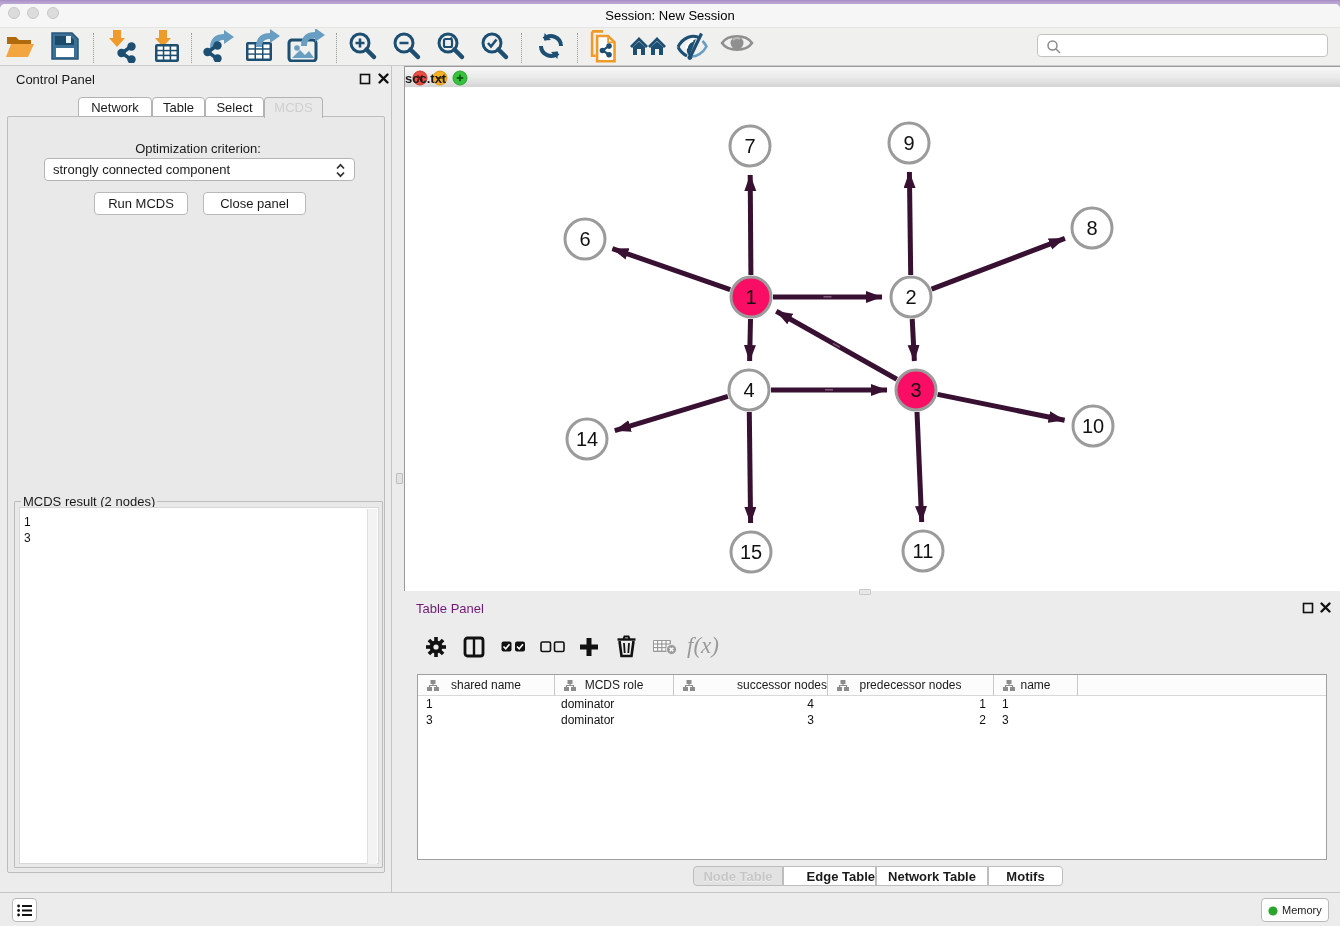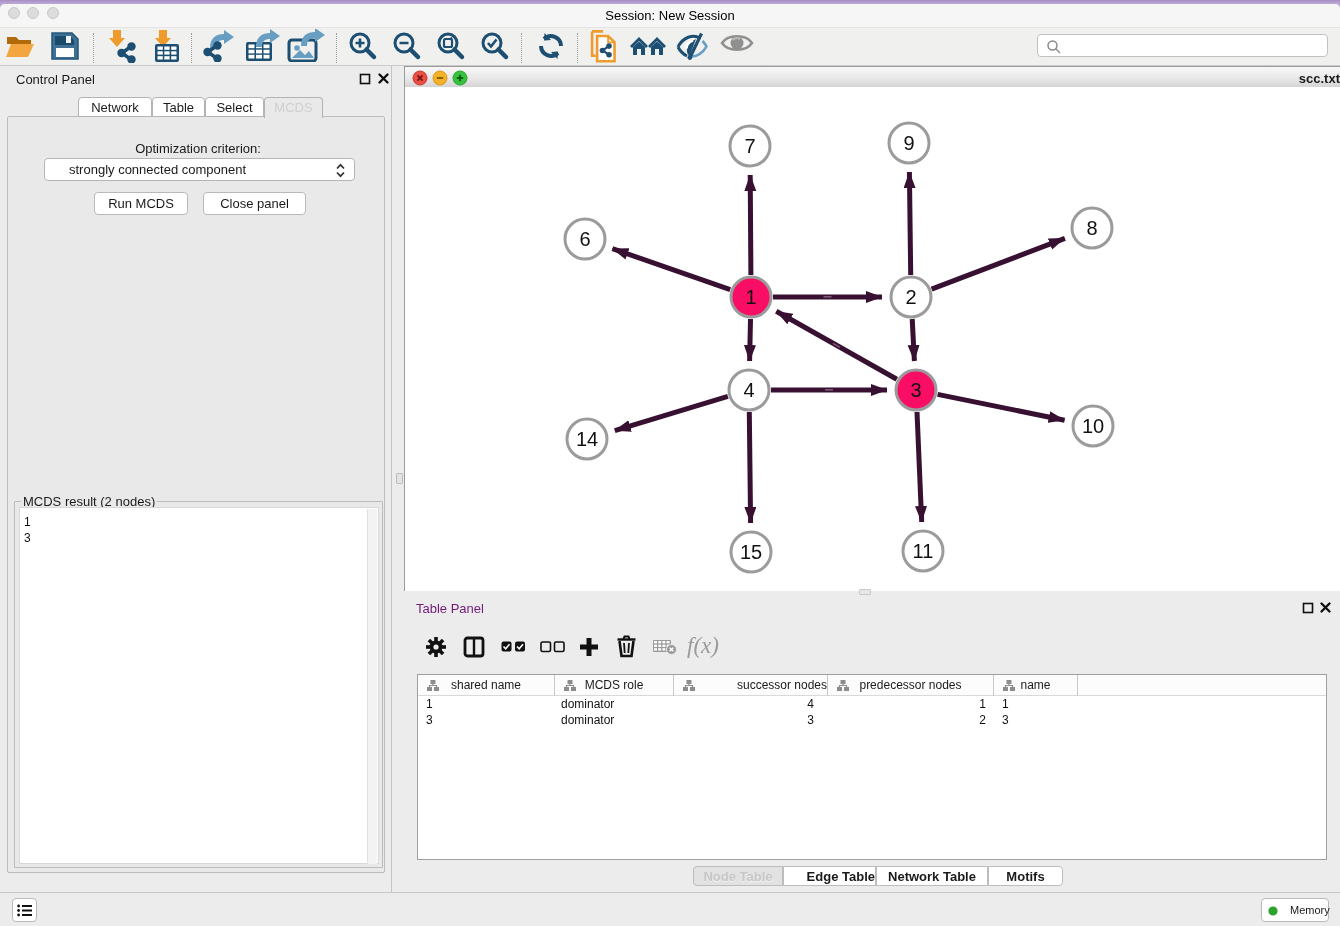--- a/index.html
+++ b/index.html
@@ -176,21 +176,21 @@
       </svg>
       <svg style="position:absolute;left:377px;top:6px" width="13" height="13" viewBox="0 0 13 13">
         <path d="M2.5 2.5 L10.5 10.5 M10.5 2.5 L2.5 10.5" stroke="#111" stroke-width="2.4" stroke-linecap="round"></path>
       </svg>
       <div style="position:absolute;left:7px;top:50px;width:378px;height:757px;background:#e9e9e9;border:1px solid #bdbdbd;border-radius:2px"></div>
       <div style="position:absolute;left:78px;top:31px;width:74px;height:20px;background:#fff;color:#1a1a1a;border:1px solid #b3b3b3;border-radius:4px 4px 0 0;font-size:13px;text-align:center;line-height:19px">Network</div>
       <div style="position:absolute;left:152px;top:31px;width:53px;height:20px;background:#fff;color:#1a1a1a;border:1px solid #b3b3b3;border-radius:4px 4px 0 0;font-size:13px;text-align:center;line-height:19px">Table</div>
       <div style="position:absolute;left:205px;top:31px;width:59px;height:20px;background:#fff;color:#1a1a1a;border:1px solid #b3b3b3;border-radius:4px 4px 0 0;font-size:13px;text-align:center;line-height:19px">Select</div>
       <div style="position:absolute;left:264px;top:31px;width:59px;height:21px;background:#e9e9e9;color:#cfcfcf;border:1px solid #b3b3b3;border-bottom:none;border-radius:4px 4px 0 0;font-size:13px;text-align:center;line-height:19px">MCDS</div>
       <div style="position:absolute;left:75px;top:75px;width:246px;height:16px;font-size:13px;color:#1a1a1a;text-align:center">Optimization criterion:</div>
-      <div style="position:absolute;left:44px;top:92px;width:311px;height:23px;background:#fff;border:1px solid #b5b5b5;border-radius:4px;font-size:13px;color:#1a1a1a;line-height:21px;padding-left:24px">strongly connected component<svg style="position:absolute;right:8px;top:4px" width="11" height="15" viewBox="0 0 11 15">
+      <div style="position:absolute;left:44px;top:92px;width:311px;height:23px;background:#fff;border:1px solid #b5b5b5;border-radius:4px;font-size:13px;color:#1a1a1a;line-height:21px;padding-left:8px">strongly connected component<svg style="position:absolute;right:8px;top:4px" width="11" height="15" viewBox="0 0 11 15">
           <path d="M2 5.5 L5.5 1.8 L9 5.5 M2 9.5 L5.5 13.2 L9 9.5" fill="none" stroke="#333" stroke-width="1.7"></path>
         </svg></div>
       <div class="btn" style="left:94px;top:126px;width:94px;height:23px;line-height:21px">Run MCDS</div>
       <div class="btn" style="left:203px;top:126px;width:103px;height:23px;line-height:21px">Close panel</div>
       <fieldset style="position:absolute;left:14px;top:428px;width:369px;height:374px;border:1px solid #bcbcbc;border-radius:1px;padding:0">
         <legend style="margin-left:6px;padding:0 2px;font-size:13px;color:#1a1a1a;font-family:'Liberation Sans',sans-serif">MCDS result (2 nodes)</legend>
       </fieldset>
       <div style="position:absolute;left:19px;top:441px;width:360px;height:357px;background:#fff;border:1px solid #d8d8d8">
         <div style="position:absolute;left:4px;top:6px;font-size:12px;line-height:16px;color:#111">1<br>3</div>
         <div style="position:absolute;right:1px;top:1px;width:10px;height:355px;background:#f3f3f3;border-left:1px solid #e0e0e0"></div>
@@ -203,21 +203,21 @@
           <path d="M-2.6 -2.6 L2.6 2.6 M2.6 -2.6 L-2.6 2.6" stroke="#7a1410" stroke-width="1.7"></path>
         </svg>
         <svg style="position:absolute;left:27px;top:3px" width="16" height="16" viewBox="-8 -8 16 16">
           <circle r="7" fill="#f6b226" stroke="#d8951c" stroke-width="1"></circle>
           <path d="M-3.2 0 L3.2 0" stroke="#8a5d07" stroke-width="1.8"></path>
         </svg>
         <svg style="position:absolute;left:47px;top:3px" width="16" height="16" viewBox="-8 -8 16 16">
           <circle r="7" fill="#37c13e" stroke="#27a42e" stroke-width="1"></circle>
           <path d="M-3.2 0 L3.2 0 M0 -3.2 L0 3.2" stroke="#0e5e12" stroke-width="1.8"></path>
         </svg>
-        <div style="position:absolute;left:0;top:4px;width:100%;text-align:right;font-size:13px;font-weight:bold;color:#1a1a1a">scc.txt</div>
+        <div style="position:absolute;left:0;top:4px;width:100%;text-align:left;font-size:13px;font-weight:bold;color:#1a1a1a">scc.txt</div>
       </div>
   <div id="netbody">
         <svg width="936" height="504" viewBox="0 0 936 504" xmlns="http://www.w3.org/2000/svg" style="position:absolute;left:0;top:0">
 <defs>
             <marker id="ah" markerUnits="userSpaceOnUse" markerWidth="17" markerHeight="13" refX="16" refY="6" orient="auto">
               <path d="M0,0 L16.5,6 L0,12 Z" fill="#381031"></path>
             </marker>
           </defs>
 <line x1="345.9" y1="188.0" x2="345.2" y2="88.0" stroke="#381031" stroke-width="5" marker-end="url(#ah)"></line>
 <line x1="325.2" y1="202.7" x2="207.4" y2="161.6" stroke="#381031" stroke-width="5" marker-end="url(#ah)"></line>
@@ -382,17 +382,17 @@
     <div style="position:absolute;left:859px;top:585px;width:12px;height:6px;background:#e7e7e7;border:1px solid #c9c9c9;border-radius:1px"></div>
     <div id="statusbar">
       <div class="btn" style="left:12px;top:5px;width:25px;height:24px">
         <svg style="position:absolute;left:4px;top:5px" width="16" height="13" viewBox="0 0 16 13">
           <circle cx="1.6" cy="2" r="1.4" fill="#111"></circle>
           <circle cx="1.6" cy="6.5" r="1.4" fill="#111"></circle>
           <circle cx="1.6" cy="11" r="1.4" fill="#111"></circle>
           <path d="M5 2 H15 M5 6.5 H15 M5 11 H15" stroke="#111" stroke-width="1.8"></path>
         </svg>
       </div>
-      <div class="btn" style="left:1261px;top:5px;width:68px;height:24px;font-size:11px;line-height:22px;padding-left:28px;text-align:left">Memory<svg style="position:absolute;left:6px;top:7px" width="10" height="10" viewBox="0 0 10 10">
+      <div class="btn" style="left:1261px;top:5px;width:68px;height:24px;font-size:11px;line-height:22px;padding-left:20px;text-align:left">Memory<svg style="position:absolute;left:6px;top:7px" width="10" height="10" viewBox="0 0 10 10">
           <circle cx="5" cy="5" r="4.6" fill="#2ca42c"></circle>
         </svg></div>
     </div>
 </div>
 
 </body></html>

